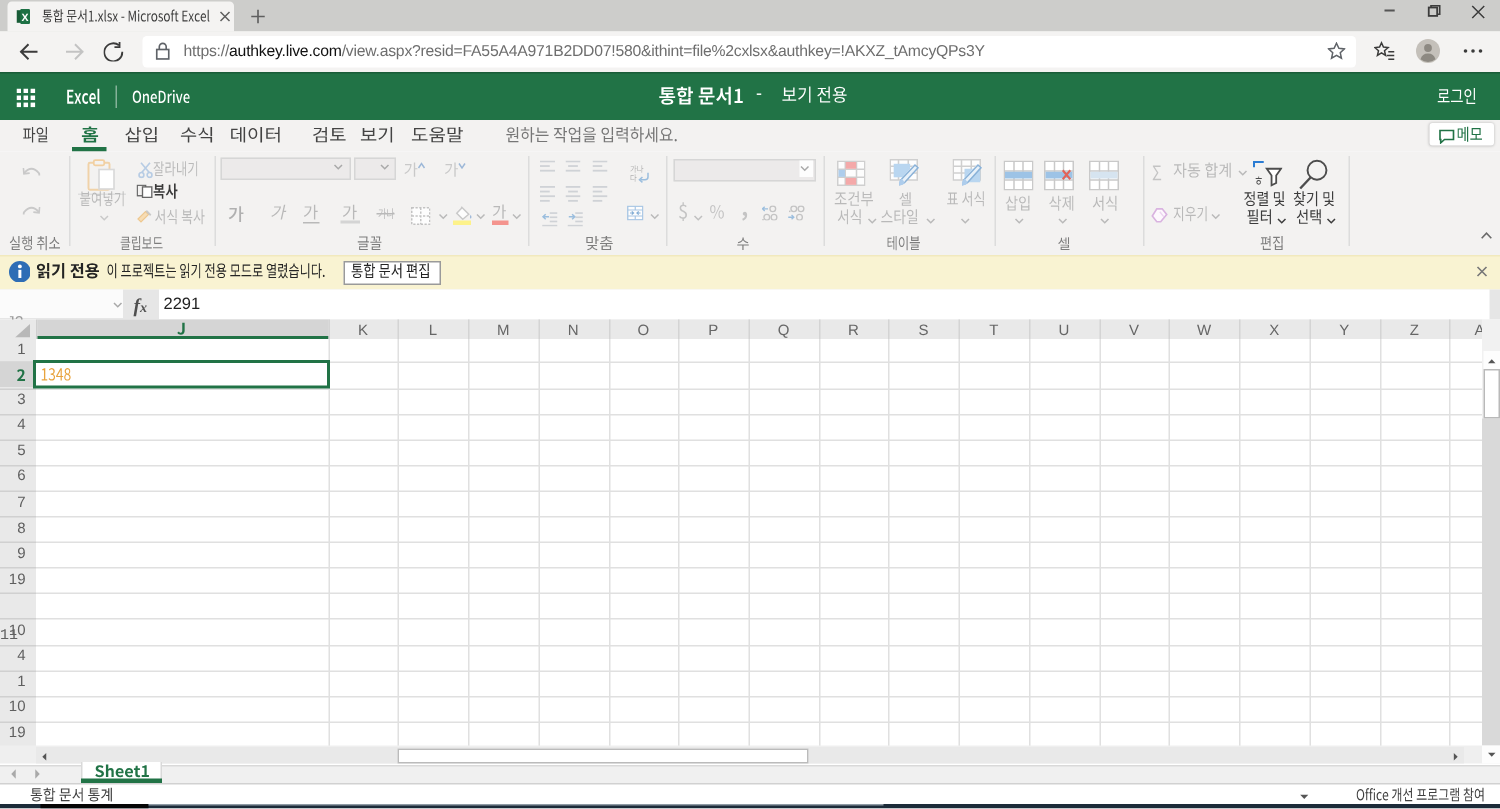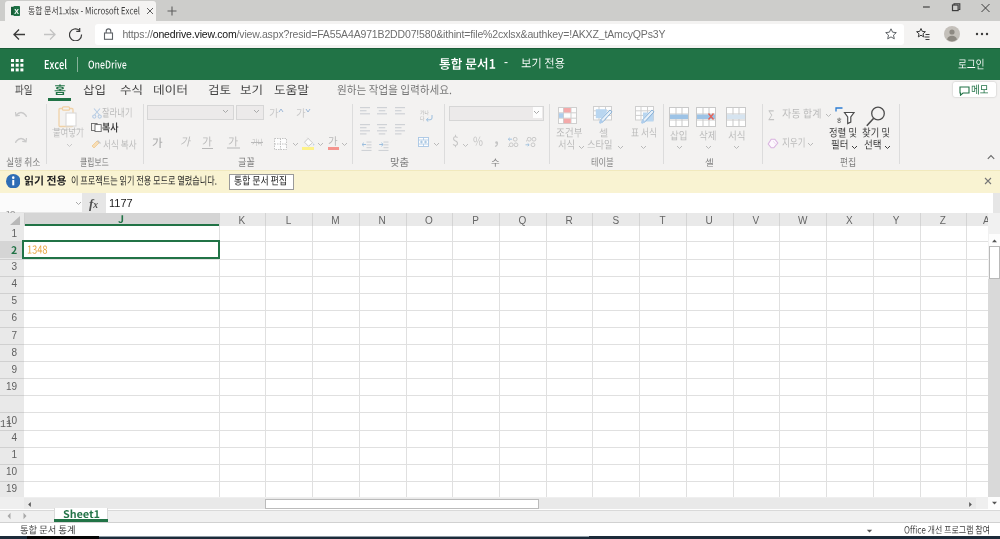--- a/index.html
+++ b/index.html
@@ -35,21 +35,21 @@
   </svg>
 <svg style="position:absolute;left:68.5px;top:27.5px" width="14" height="13" viewBox="0 0 14 13">
     <path d="M12.5 6.5A6 6 0 1 1 10.3 2.2" stroke="#3b3b3b" stroke-width="1.2" fill="none"></path>
     <path d="M10.7 0L10.7 3.4L7.3 3.4" stroke="#3b3b3b" stroke-width="1.2" fill="none"></path>
   </svg>
 <div style="position:absolute;left:94.5px;top:23.5px;width:809px;height:21px;background:#fff;border-radius:3px"></div>
 <svg style="position:absolute;left:102.5px;top:28px" width="11" height="12" viewBox="0 0 11 12">
     <rect x="1.5" y="5" width="8" height="6.3" fill="none" stroke="#5f6368" stroke-width="1.1"></rect>
     <path d="M3.2 5V3.2A2.3 2.3 0 0 1 7.8 3.2V5" fill="none" stroke="#5f6368" stroke-width="1.1"></path>
   </svg>
-<div style="position:absolute;left:122.4px;top:27.5px;font-family:'Liberation Sans',sans-serif;font-size:10.5px;color:#6e6e6e;white-space:nowrap;letter-spacing:-0.15px">https://<span style="color:#111;">onedrive.view.com</span>/view.aspx?resid=FA55A4A971B2DD07!580&amp;ithint=file%2cxlsx&amp;authkey=!AKXZ_tAmcyQPs3Y</div>
+<div style="position:absolute;left:122.4px;top:27.5px;font-family:'Liberation Sans',sans-serif;font-size:10.5px;color:#6e6e6e;white-space:nowrap;letter-spacing:-0.15px">https://<span style="color:#111;">authkey.live.com</span>/view.aspx?resid=FA55A4A971B2DD07!580&amp;ithint=file%2cxlsx&amp;authkey=!AKXZ_tAmcyQPs3Y</div>
 <svg style="position:absolute;left:885px;top:28px" width="12" height="12" viewBox="0 0 12 12">
     <path d="M6 0.8L7.6 4.2L11.3 4.6L8.5 7.1L9.3 10.8L6 8.9L2.7 10.8L3.5 7.1L0.7 4.6L4.4 4.2Z" fill="none" stroke="#5f6368" stroke-width="1"></path>
   </svg>
 <svg style="position:absolute;left:916px;top:27px" width="14" height="14" viewBox="0 0 14 14">
     <path d="M5 1.5L6.3 4.4L9.4 4.7L7 6.8L7.7 9.9L5 8.2L2.3 9.9L3 6.8L0.6 4.7L3.7 4.4Z" fill="none" stroke="#3b3b3b" stroke-width="1"></path>
     <path d="M9.5 7.5H13.5M8.5 10H13.5M9.5 12.5H13.5" stroke="#3b3b3b" stroke-width="1.1"></path>
   </svg>
 <svg style="position:absolute;left:944px;top:26px" width="16" height="16" viewBox="0 0 16 16">
     <circle cx="8" cy="8" r="8" fill="#c4c0ba"></circle>
     <circle cx="8" cy="6" r="2.6" fill="#8d8982"></circle>
@@ -508,21 +508,21 @@
     <path d="M1 1L7 7M7 1L1 7" stroke="#777" stroke-width="1.1"></path>
   </svg>
 <div style="position:absolute;left:0;top:192.5px;width:1000px;height:20px;background:#e6e6e6"></div>
 <div style="position:absolute;left:0;top:193px;width:82px;height:19px;background:#fbfbfb"></div>
 <div style="position:absolute;left:4.5px;top:209px;font-family:'Liberation Sans',sans-serif;font-size:10.5px;color:#9d9d9d">J2</div>
 <svg style="position:absolute;left:74.5px;top:200.5px" width="7" height="5" viewBox="0 0 7 5">
     <path d="M1 1L3.5 3.5L6 1" stroke="#a9a9a9" stroke-width="1" fill="none"></path>
   </svg>
 <div style="position:absolute;left:89px;top:195.5px;font-family:'Liberation Serif',serif;font-style:italic;font-size:13px;font-weight:600;color:#4f4f4f">f<span style="font-size:9.5px">x</span></div>
 <div style="position:absolute;left:106px;top:192.5px;width:887px;height:20px;background:#fff"></div>
-<div style="position:absolute;left:109px;top:197px;font-family:'Liberation Sans',sans-serif;font-size:11px;color:#222">1177</div>
+<div style="position:absolute;left:109px;top:197px;font-family:'Liberation Sans',sans-serif;font-size:11px;color:#222">2291</div>
 <div style="position:absolute;left:0;top:212.5px;width:988px;height:13.8px;background:#e9e9e9;border-bottom:1px solid #cfcfcf"></div>
 <svg style="position:absolute;left:10px;top:215.5px" width="10" height="9" viewBox="0 0 10 9">
     <path d="M10 0V9H0Z" fill="#b8b8b8"></path>
   </svg>
 <div style="position:absolute;left:24px;top:212.5px;width:1px;height:14px;background:#cfcfcf"></div>
 <div style="position:absolute;left:24.5px;top:212.5px;width:194px;height:12px;background:#d5d5d5"></div>
 <div style="position:absolute;left:24.5px;top:224.4px;width:194px;height:3px;background:#217346"></div>
 <svg style="position:absolute;left:118.3px;top:211.8px;overflow:visible" width="6.0" height="14.7" viewBox="0 -11.0 6.0 14.7">
     <path d="M2.6 0.1Q1.8 0.1 1.2 -0.2Q0.6 -0.5 0.2 -1.2L1.3 -2.0Q1.5 -1.6 1.8 -1.4Q2.1 -1.2 2.5 -1.2Q3.0 -1.2 3.2 -1.5Q3.5 -1.8 3.5 -2.6V-7.8H5.1V-2.5Q5.1 -1.8 4.8 -1.2Q4.5 -0.6 4.0 -0.2Q3.5 0.1 2.6 0.1Z" fill="#217346"></path>
   </svg>

